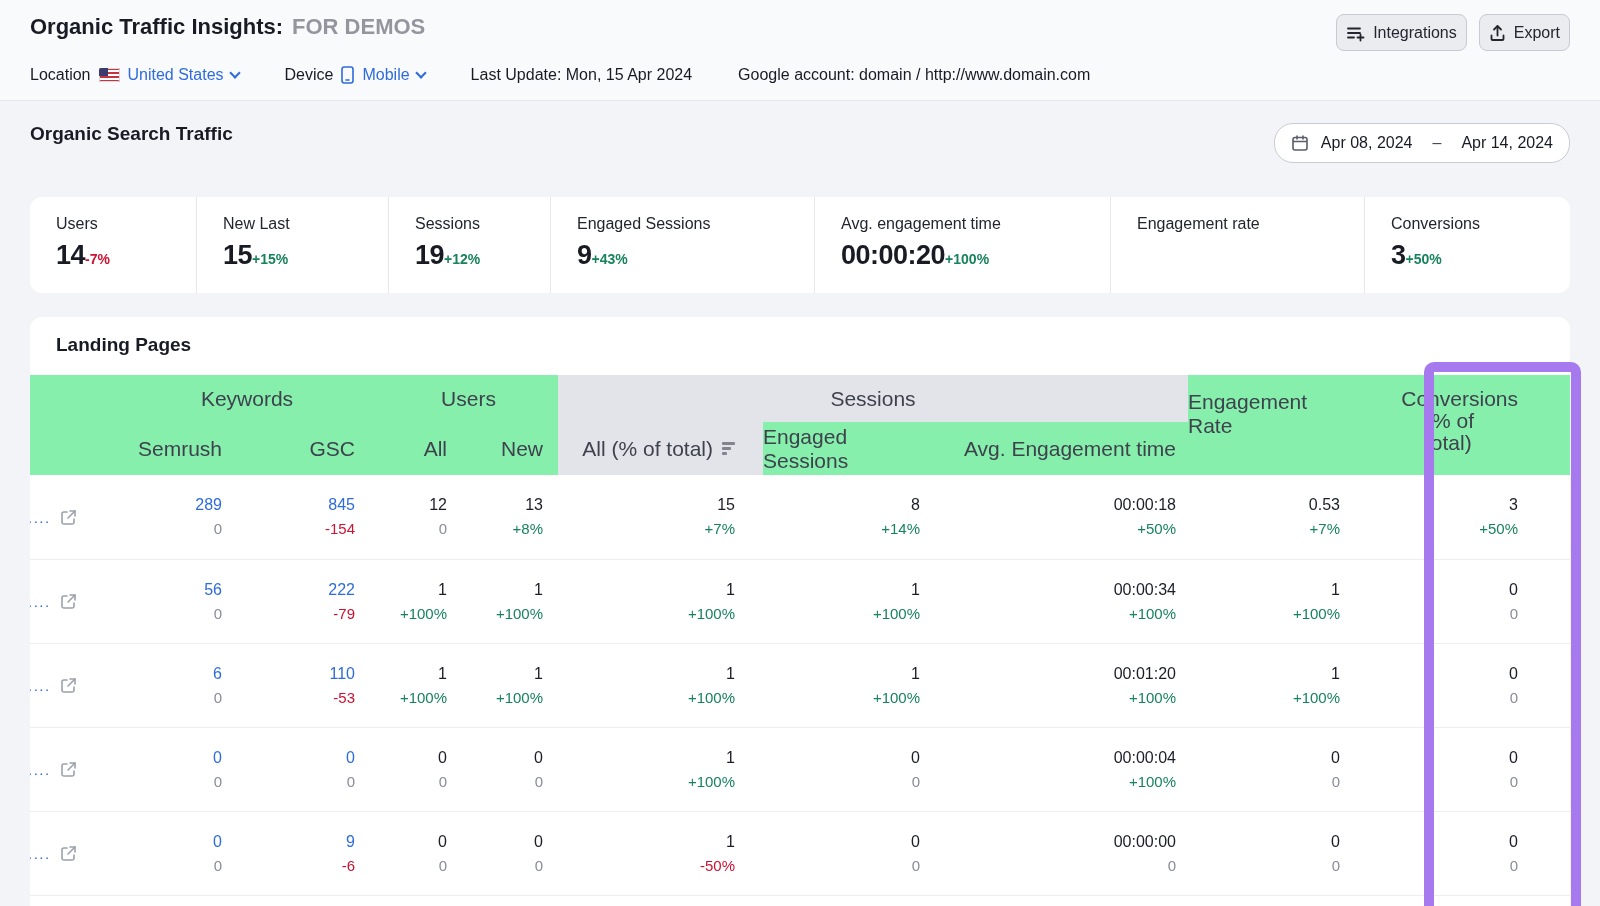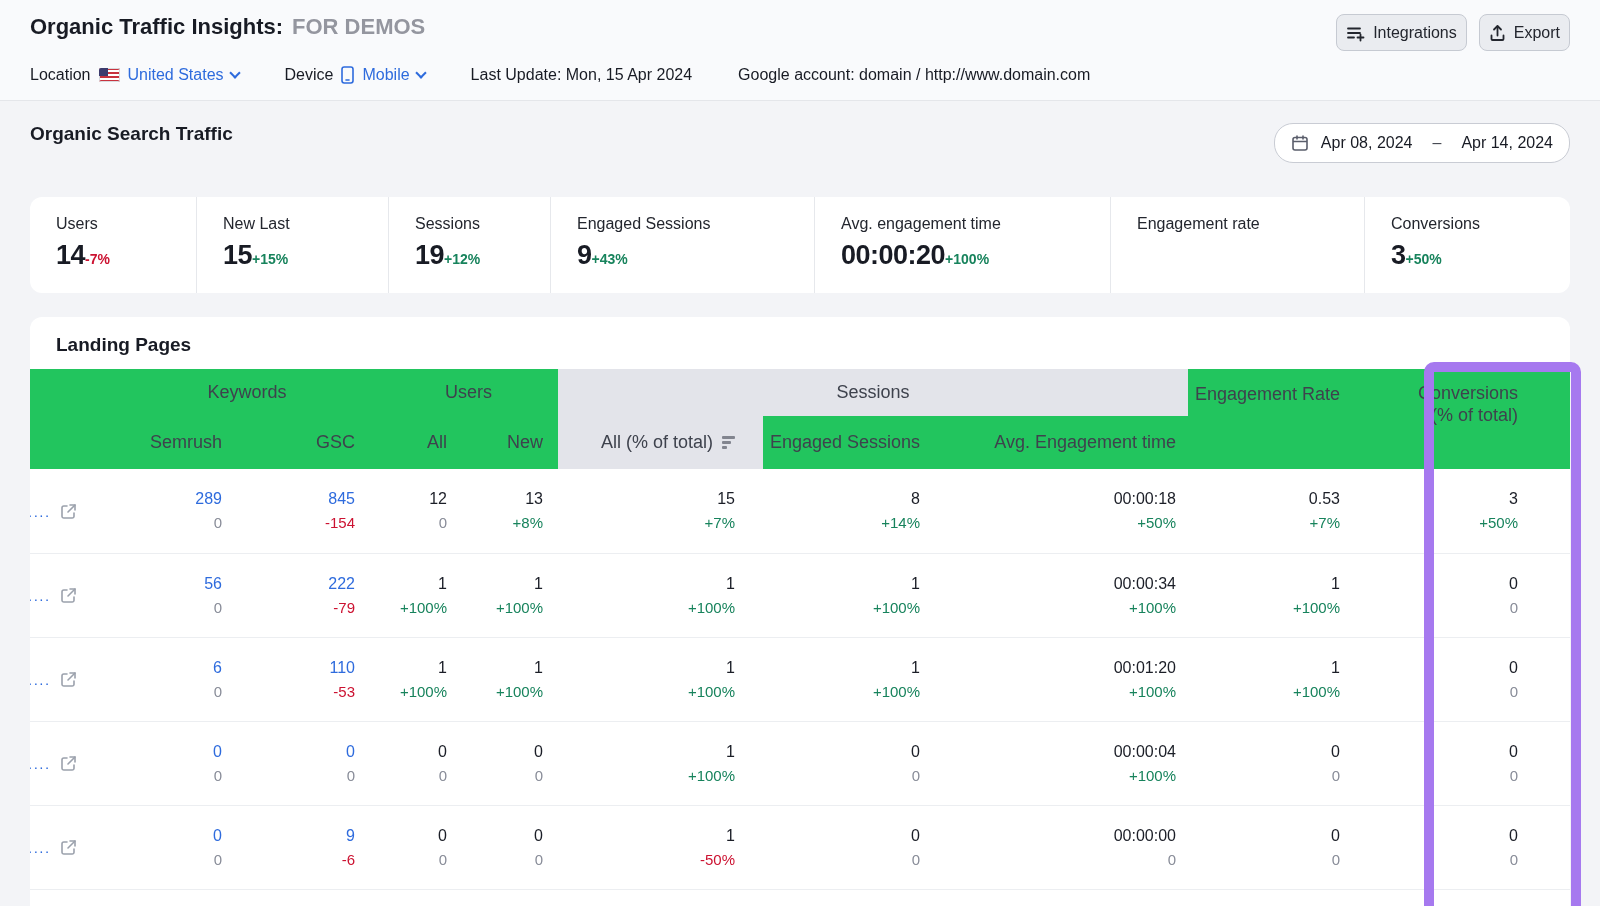--- a/index.html
+++ b/index.html
@@ -39,21 +39,21 @@
   .m-label { font-size:16px; color:#23262e; margin-bottom:7px; white-space:nowrap; }
   .m-valrow { display:flex; align-items:baseline; gap:0; }
   .m-value { font-size:27px; font-weight:bold; color:#181b24; letter-spacing:-0.5px; white-space:nowrap; }
   .m-delta { font-size:14px; font-weight:bold; }
   .w-users{width:166px}.w-newusers{width:192px}.w-sessions{width:162px}.w-engsess{width:264px}
   .w-avgtime{width:296px}.w-engrate{width:254px}.w-conv{flex:1}
   
   .lp-card { margin-top:24px; background:#ffffff; border-radius:12px 12px 0 0; padding-top:16px; height:600px; }
   .h3 { font-size:19px; font-weight:bold; color:#181b24; padding-left:26px; line-height:24px; }
   .grid-cols { display:grid; grid-template-columns:85px 131px 133px 92px 87px 205px 181px 244px 237px 145px; }
-  .t-head { margin-top:12px; grid-template-rows:47px 53px; background:#22c55e; font-size:18px; color:#3e424d; }
+  .t-head { margin-top:18px; grid-template-rows:47px 53px; background:#86efac; font-size:21px; color:#3e424d; }
   .hc { display:flex; align-items:center; }
   .hc.center { justify-content:center; }
   .hc.right { justify-content:flex-end; }
   .dark { background:#e3e4ea; }
   .h-keywords { grid-column:2/4; grid-row:1; }
   .h-users { grid-column:4/6; grid-row:1; }
   .h-sessions { grid-column:6/9; grid-row:1; }
   .h-er { grid-column:9; grid-row:1/3; align-items:flex-start; padding-top:15px; padding-right:85px; }
   .h-conv { grid-column:10; grid-row:1/3; align-items:flex-end; flex-direction:column; padding-top:13px; padding-right:52px; line-height:22px; }
   .h-blank { grid-column:1; grid-row:1/3; }

